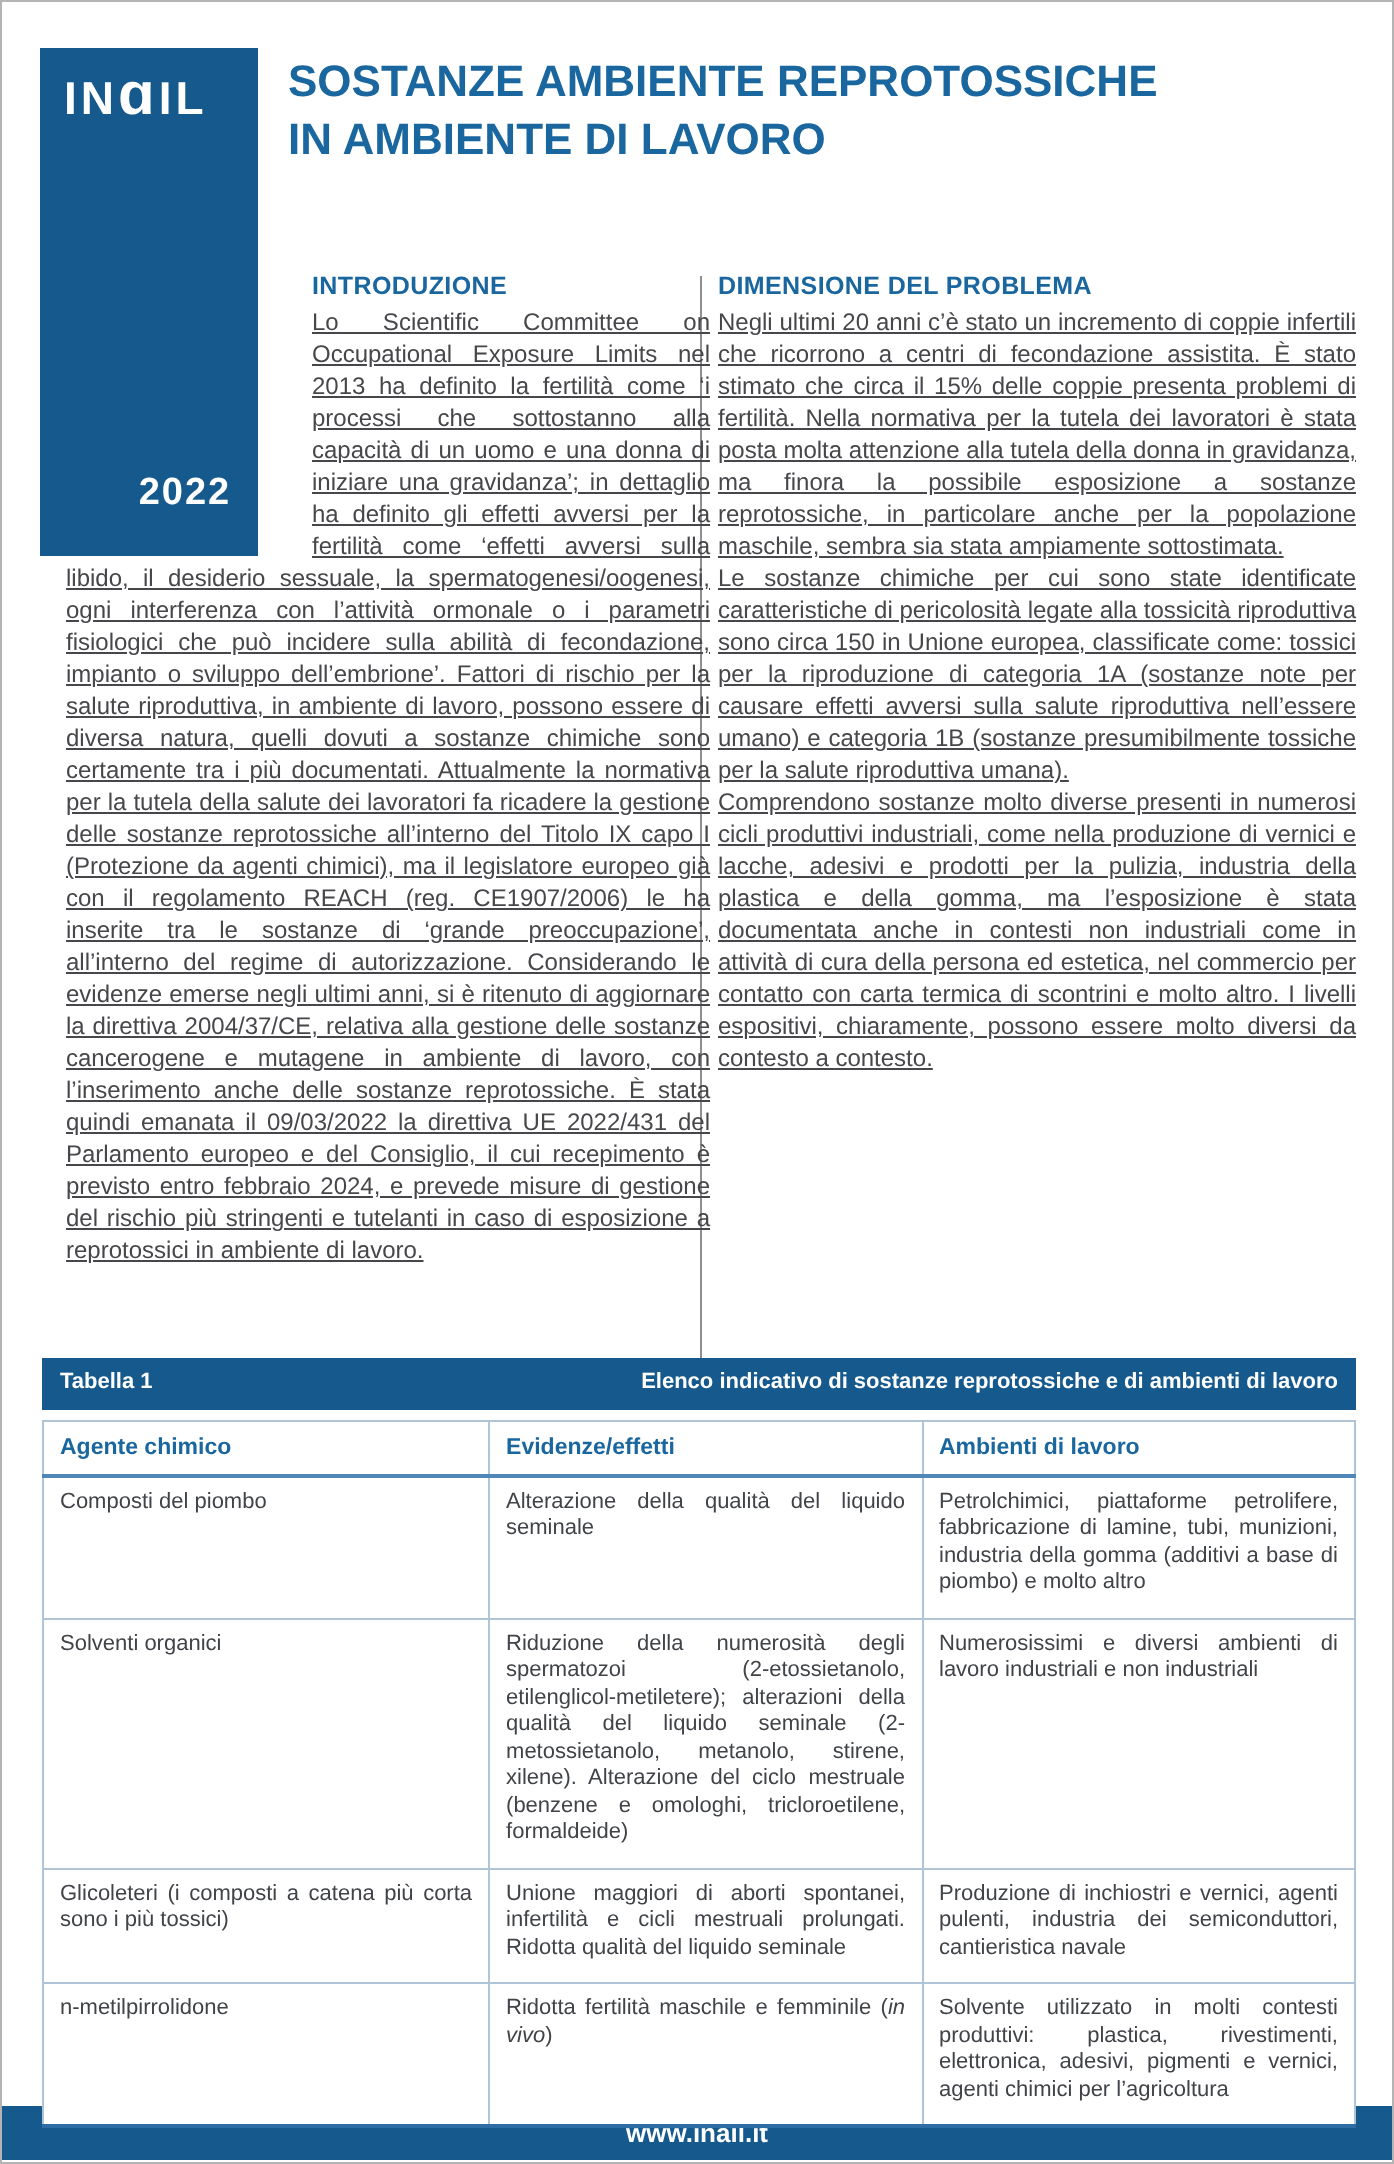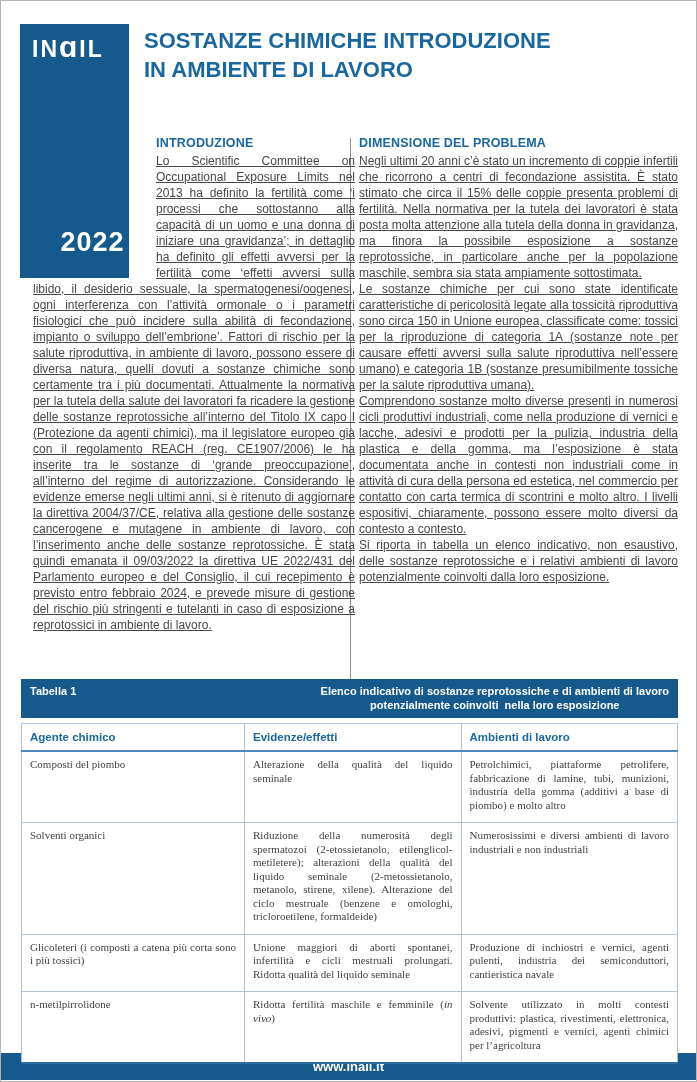--- a/index.html
+++ b/index.html
@@ -29,21 +29,21 @@
     background:var(--brand);
   }
   .logo{
     position:absolute;top:14px;left:12px;
     color:#fff;font-weight:bold;font-size:23px;letter-spacing:2px;
     display:flex;align-items:baseline;line-height:1;
   }
   .logo .alpha{font-size:30px;line-height:0;letter-spacing:2px;}
   .year{
     position:absolute;bottom:20px;left:0;width:100%;
-    text-align:center;color:#fff;font-weight:bold;font-size:27px;letter-spacing:1px;padding-left:36px;
+    text-align:center;color:#fff;font-weight:bold;font-size:19px;letter-spacing:1px;padding-left:36px;
   }
   
   .doc-title{
     position:absolute;left:143px;top:25px;width:540px;
     color:var(--heading);font-weight:bold;font-size:22px;line-height:29px;
   }
   
   .v-divider{
     position:absolute;left:349px;top:137px;width:1px;height:918px;
     background:var(--divider);z-index:0;
@@ -80,21 +80,20 @@
   th{
     text-align:left;vertical-align:top;color:var(--heading);
     font-weight:bold;font-size:11.5px;padding:7px 8px;
     border:1px solid var(--border-light);
     border-bottom:2px solid var(--border-mid);
   }
   td{
     vertical-align:top;text-align:justify;
     padding:6px 8px 10px 8px;line-height:13.5px;
     border:1px solid var(--border-light);
-    font-family:Liberation Serif, serif;
   }
   tr:last-child td{border-bottom:2px solid var(--border-bottom);}
   .w1{width:34%;} .w2{width:33%;} .w3{width:33%;}
   
   .footer{
     position:absolute;left:0;right:0;bottom:1px;height:27px;
     background:var(--brand);
     display:flex;align-items:center;justify-content:center;
   }
   .footer a{
@@ -109,46 +108,44 @@
   <div class="brand-box">
     <div class="logo">
       <span>IN</span>
         <span class="alpha">ɑ</span>
         <span>IL</span>
     </div>
     <div class="year">2022</div>
   </div>
 
   <h1 class="doc-title">
-    <div>SOSTANZE CHIMICHE INTRODUZIONE</div>
+    <div>SOSTANZE AMBIENTE REPROTOSSICHE</div>
     <div>IN AMBIENTE DI LAVORO</div>
   </h1>
 
   <div class="v-divider"></div>
 
   <div class="col col-left">
     <div class="float-spacer"></div>
     <h2 class="section-heading">INTRODUZIONE</h2>
     <p class="body-par">Lo Scientific Committee on Occupational Exposure Limits nel 2013 ha definito la fertilità come ‘i processi che sottostanno alla capacità di un uomo e una donna di iniziare una gravidanza’; in dettaglio ha definito gli effetti avversi per la fertilità come ‘effetti avversi sulla libido, il desiderio sessuale, la spermatogenesi/oogenesi, ogni interferenza con l’attività ormonale o i parametri fisiologici che può incidere sulla abilità di fecondazione, impianto o sviluppo dell’embrione’. Fattori di rischio per la salute riproduttiva, in ambiente di lavoro, possono essere di diversa natura, quelli dovuti a sostanze chimiche sono certamente tra i più documentati. Attualmente la normativa per la tutela della salute dei lavoratori fa ricadere la gestione delle sostanze reprotossiche all’interno del Titolo IX capo I (Protezione da agenti chimici), ma il legislatore europeo già con il regolamento REACH (reg. CE1907/2006) le ha inserite tra le sostanze di ‘grande preoccupazione’, all’interno del regime di autorizzazione. Considerando le evidenze emerse negli ultimi anni, si è ritenuto di aggiornare la direttiva 2004/37/CE, relativa alla gestione delle sostanze cancerogene e mutagene in ambiente di lavoro, con l’inserimento anche delle sostanze reprotossiche. È stata quindi emanata il 09/03/2022 la direttiva UE 2022/431 del Parlamento europeo e del Consiglio, il cui recepimento è previsto entro febbraio 2024, e prevede misure di gestione del rischio più stringenti e tutelanti in caso di esposizione a reprotossici in ambiente di lavoro.</p>
   </div>
 
   <div class="col col-right">
     <h2 class="section-heading">DIMENSIONE DEL PROBLEMA</h2>
     <p class="body-par">Negli ultimi 20 anni c’è stato un incremento di coppie infertili che ricorrono a centri di fecondazione assistita. È stato stimato che circa il 15% delle coppie presenta problemi di fertilità. Nella normativa per la tutela dei lavoratori è stata posta molta attenzione alla tutela della donna in gravidanza, ma finora la possibile esposizione a sostanze reprotossiche, in particolare anche per la popolazione maschile, sembra sia stata ampiamente sottostimata.</p>
     <p class="body-par">Le sostanze chimiche per cui sono state identificate caratteristiche di pericolosità legate alla tossicità riproduttiva sono circa 150 in Unione europea, classificate come: tossici per la riproduzione di categoria 1A (sostanze note per causare effetti avversi sulla salute riproduttiva nell’essere umano) e categoria 1B (sostanze presumibilmente tossiche per la salute riproduttiva umana).</p>
     <p class="body-par">Comprendono sostanze molto diverse presenti in numerosi cicli produttivi industriali, come nella produzione di vernici e lacche, adesivi e prodotti per la pulizia, industria della plastica e della gomma, ma l’esposizione è stata documentata anche in contesti non industriali come in attività di cura della persona ed estetica, nel commercio per contatto con carta termica di scontrini e molto altro. I livelli espositivi, chiaramente, possono essere molto diversi da contesto a contesto.</p>
-    <p class="body-par">Si riporta in tabella un elenco indicativo, non esaustivo, delle sostanze reprotossiche e i relativi ambienti di lavoro potenzialmente coinvolti dalla loro esposizione.</p>
   </div>
 
   <div class="table-wrap">
     <div class="table-bar">
       <div class="bar-label">Tabella 1</div>
       <div class="bar-caption">
         <div>Elenco indicativo di sostanze reprotossiche e di ambienti di lavoro</div>
-        <div>potenzialmente coinvolti  nella loro esposizione</div>
       </div>
     </div>
     <table>
       <thead>
         <tr>
           <th class="w1">Agente chimico</th>
           <th class="w2">Evidenze/effetti</th>
           <th class="w3">Ambienti di lavoro</th>
         </tr>
       </thead>

